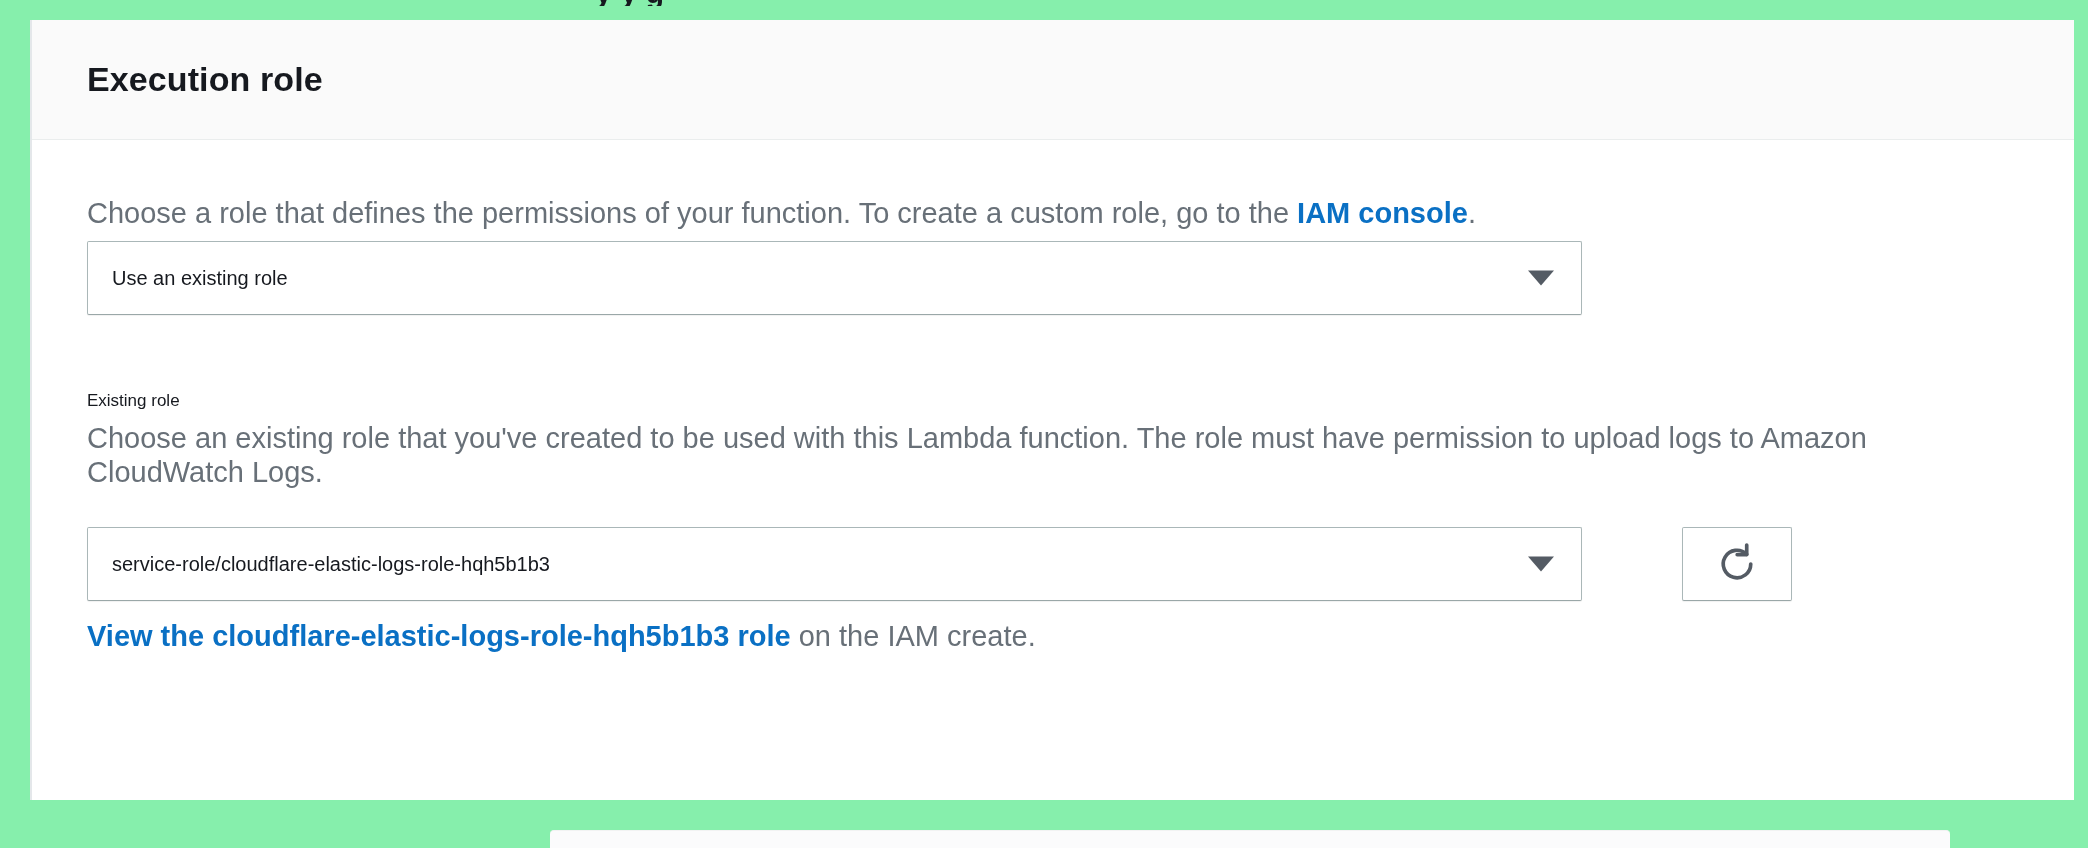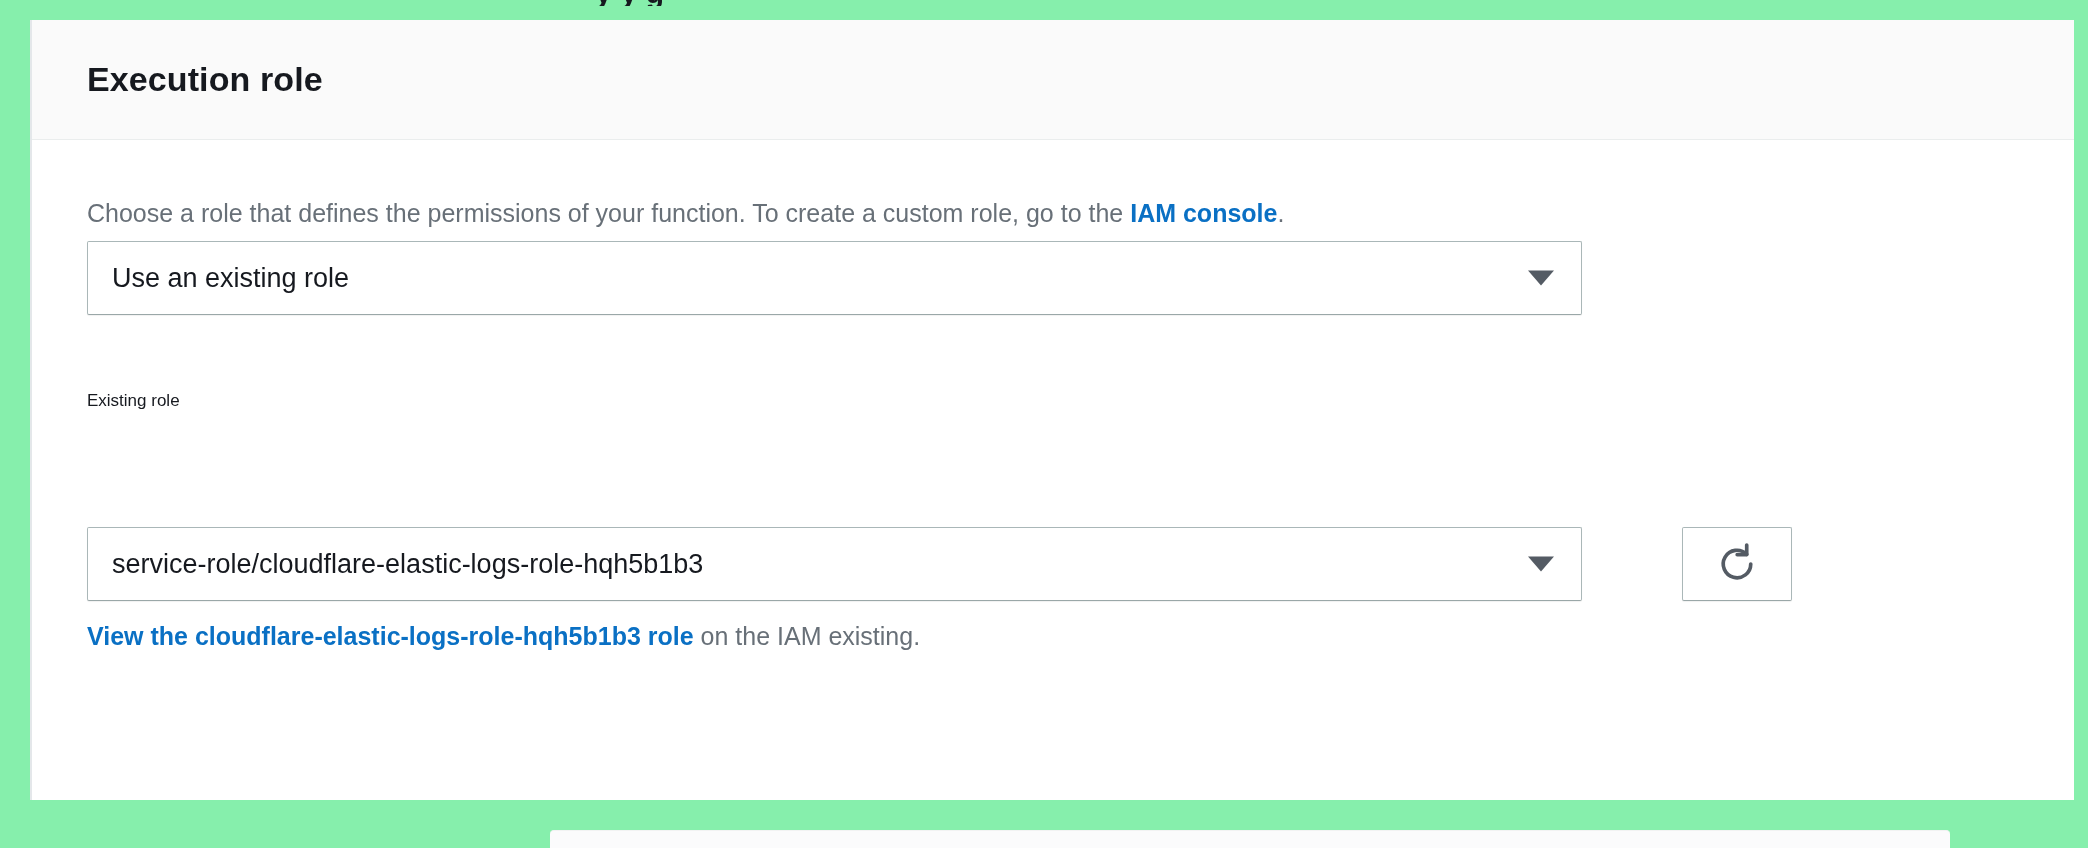--- a/index.html
+++ b/index.html
@@ -67,21 +67,21 @@
   .panel-body {
     padding: 0 55px 0 55px;
     background: #ffffff;
     height: 660px;
     box-sizing: border-box;
     position: relative;
   }
 
   
   .desc {
-    font-size: 25px;
+    font-size: 29px;
     line-height: 34px;
     color: #687078;
     margin: 0;
   }
   .desc .link {
     color: #0a70c4;
     font-weight: bold;
     text-decoration: none;
     cursor: pointer;
   }
@@ -107,21 +107,21 @@
     border-bottom-color: #9aa7a8;
     border-radius: 2px;
     box-shadow: 0 1px 1px rgba(0,0,0,0.06);
     box-sizing: border-box;
     display: flex;
     align-items: center;
     padding: 0 60px 0 24px;
     cursor: pointer;
   }
   .select-value {
-    font-size: 27px;
+    font-size: 20px;
     color: #16191f;
     white-space: nowrap;
     overflow: hidden;
     text-overflow: ellipsis;
   }
   .caret {
     position: absolute;
     right: 28px;
     top: 50%;
     transform: translateY(-50%);
@@ -193,41 +193,42 @@
 
       <div class="select-wrap row-select-1">
         <div class="select-box">
           <span class="select-value">Use an existing role</span>
         </div>
         <span class="caret"></span>
       </div>
 
       <div class="field-label row-label-2">Existing role</div>
 
+      <p class="desc row-desc-2">Choose an existing role that you've created to be used with this Lambda function. The role must have permission to upload logs to Amazon CloudWatch Logs.</p>
 
       <div class="row-select-2">
         <div class="select-wrap">
           <div class="select-box">
             <span class="select-value">service-role/cloudflare-elastic-logs-role-hqh5b1b3</span>
           </div>
           <span class="caret"></span>
         </div>
 
         <div class="refresh-btn">
           <span>
             <svg width="44" height="44" viewBox="0 0 24 24" fill="none" stroke="#545b64" stroke-width="2" stroke-linecap="round" stroke-linejoin="round">
               <path d="M19.5 12a7.5 7.5 0 1 1-2.2-5.3"></path>
               <polyline points="17.3 1.7 17.3 6.9 12.1 6.9"></polyline>
             </svg>
           </span>
         </div>
       </div>
 
       <p class="desc row-link-3">
-        <a class="link" href="#">View the cloudflare-elastic-logs-role-hqh5b1b3 role</a><span> on the IAM existing.</span>
+        <a class="link" href="#">View the cloudflare-elastic-logs-role-hqh5b1b3 role</a><span> on the IAM create.</span>
       </p>
 
     </div>
   </div>
 
   <div class="footer-shadow"></div>
 
 </div>
 
 </body></html>

